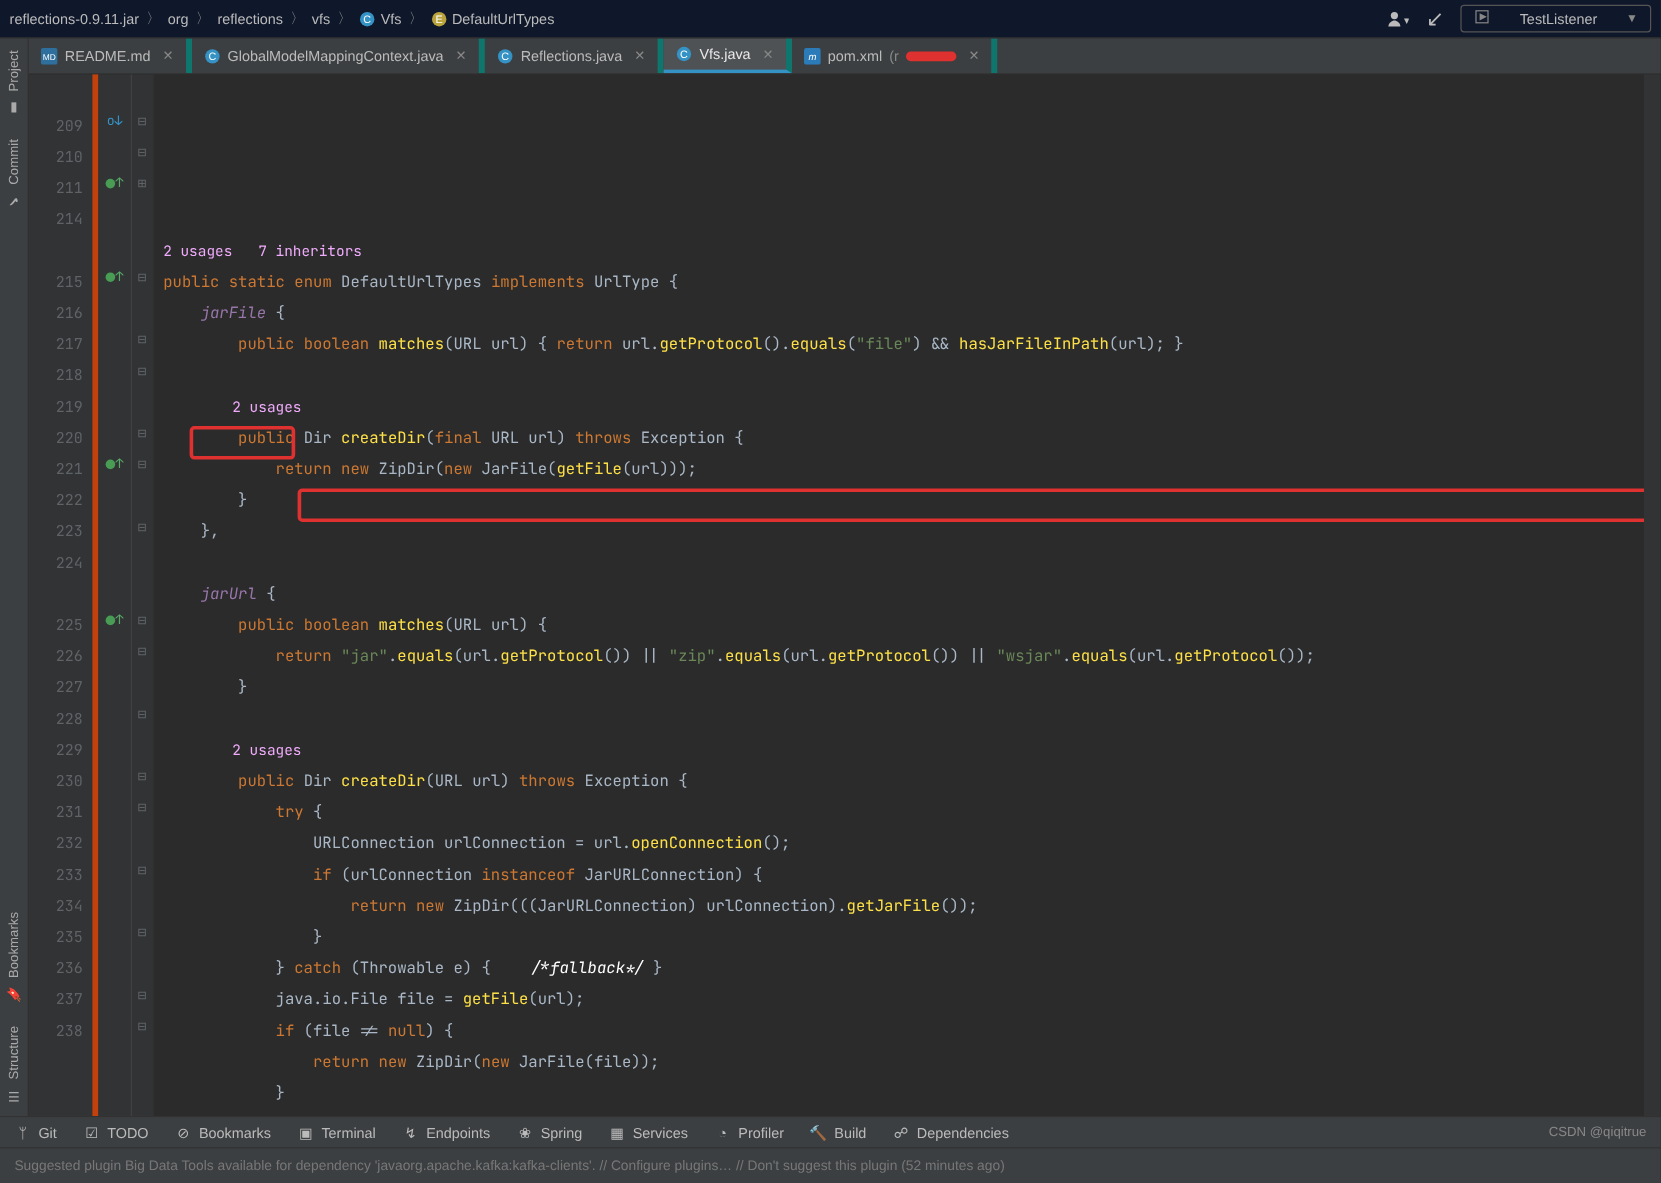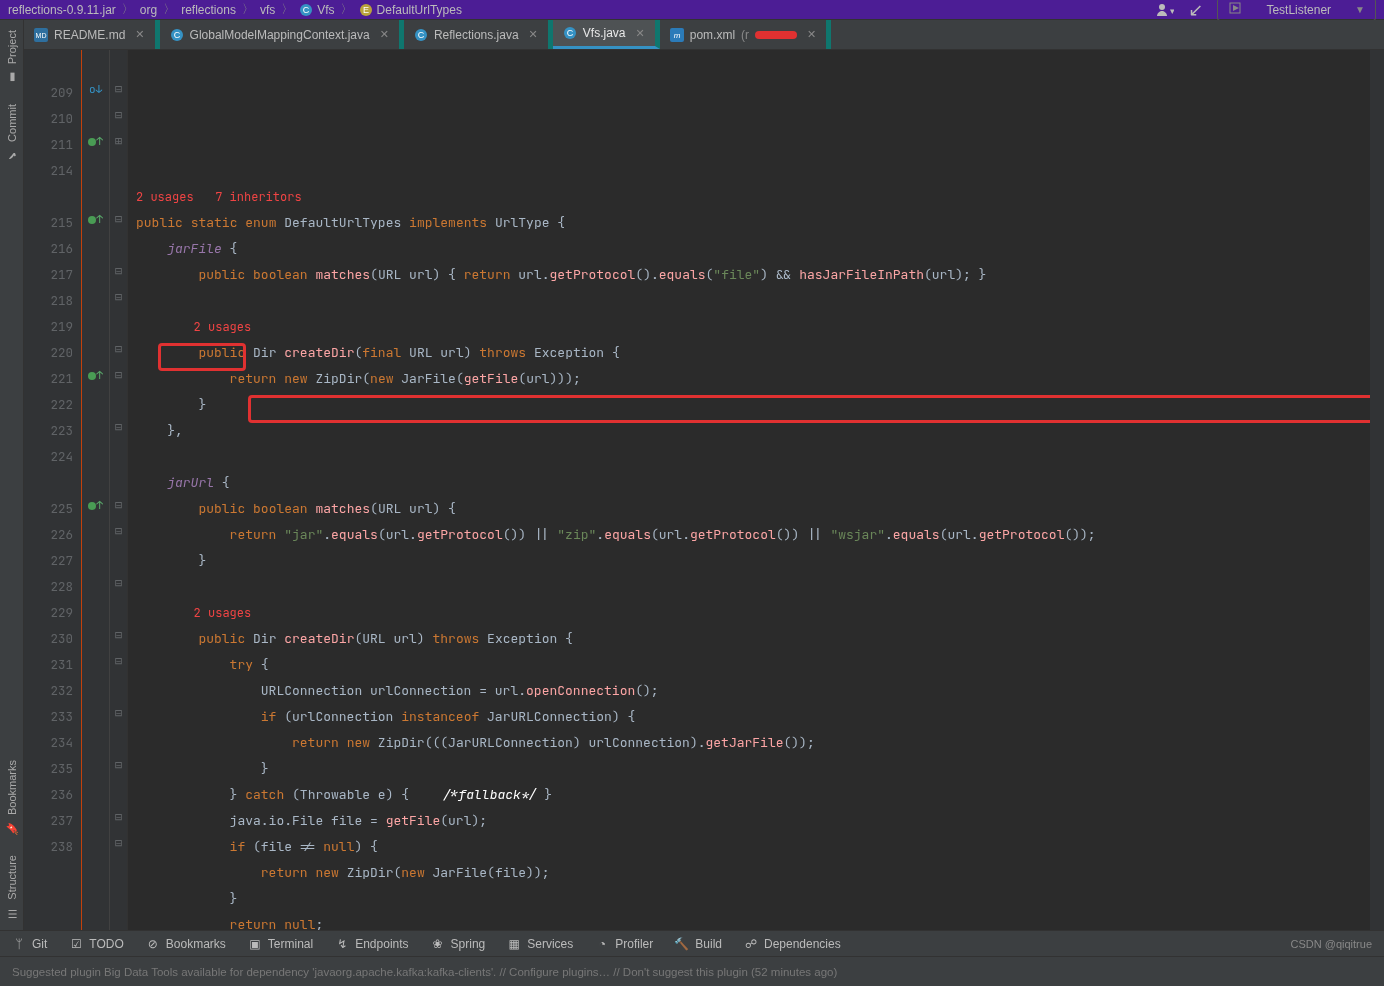--- a/index.html
+++ b/index.html
@@ -4,21 +4,21 @@
 <style>
   * { margin:0; padding:0; box-sizing:border-box; }
   body {
     background:#2b2b2b; color:#a9b7c6;
     font-family:"JetBrains Mono","Consolas",monospace;
     font-size:13px; width:1384px; height:986px; overflow:hidden;
     display:flex; flex-direction:column;
   }
   
   .topbar {
-    height:20px; background:#4c1d95; display:flex; align-items:center;
+    height:32px; background:#0f172a; display:flex; align-items:center;
     padding:0 8px; border-bottom:1px solid #323232;
     font-family:"Segoe UI",sans-serif; font-size:12px;
   }
   .breadcrumb { display:flex; align-items:center; gap:6px; flex:1; color:#bbbbbb;}
   .breadcrumb .sep { color:#888; }
   .bc-item { display:flex; align-items:center; gap:4px; }
   .bc-icon { width:14px; height:14px; display:inline-flex; align-items:center; justify-content:center;}
   .bc-icon svg { width:14px; height:14px; }
   .top-right { display:flex; align-items:center; gap:14px; }
   .top-right .user-icon, .top-right .build-arrow, .top-right .run-box {
@@ -55,43 +55,43 @@
           border-right:5px solid #0f766e; cursor:pointer;}
   .etab.active { background:#4e5254; color:#e8e8e8; border-bottom:3px solid #3592c4;}
   .etab .tclose { color:#888; font-size:11px; margin-left:4px;}
   .etab .ficon { width:14px; height:14px; display:inline-flex; align-items:center; justify-content:center;}
 
   
   .editor-body { flex:1; display:flex; min-height:0; background:#2b2b2b;}
   .line-numbers {
     width:58px; background:#313335; color:#606366; text-align:right;
     padding:4px 8px 4px 4px; font-size:12.5px; line-height:26px;
-    border-right:1px solid #c2410c; user-select:none;
+    border-right:5px solid #c2410c; user-select:none;
   }
   .gutter-annot {
     width:28px; background:#313335; color:#606366; font-size:11px; line-height:26px;
     border-right:1px solid #414141; text-align:center;
   }
   .fold-gutter {
     width:18px; background:#313335; color:#606366; font-size:12px; line-height:26px;
     text-align:center; border-right:1px solid #323232;
   }
   .code {
     flex:1; padding:4px 0 4px 8px; font-size:13px; line-height:26px;
     white-space:pre; overflow:hidden; position:relative;
   }
   .right-edge { width:14px; background:#313335; position:relative;}
 
   
   .kw { color:#cc7832; }
   .type { color:#a9b7c6; }
-  .mth { color:#fca5a5; }
+  .mth { color:#fde047; }
   .str { color:#6a8759; }
   .cmt { color:#ffffff; font-style:italic;margin-left:26px;}
-  .hint { color:#ef4444; font-size:12px; font-style:normal;}
+  .hint { color:#f0abfc; font-size:12px; font-style:normal;}
   .enumv { color:#9876aa; font-style:italic;}
 
   
   .red-box-small {
     position:absolute; border:3px solid #e03131; border-radius:4px;
     pointer-events:none;
   }
   .ann-up { display:inline-block; color:#59a869; }
   .ann-dot { display:inline-block; width:8px; height:8px; border-radius:50%; background:#499c54; vertical-align:middle;}
   .ann-blue { display:inline-block; color:#3592c4; }

